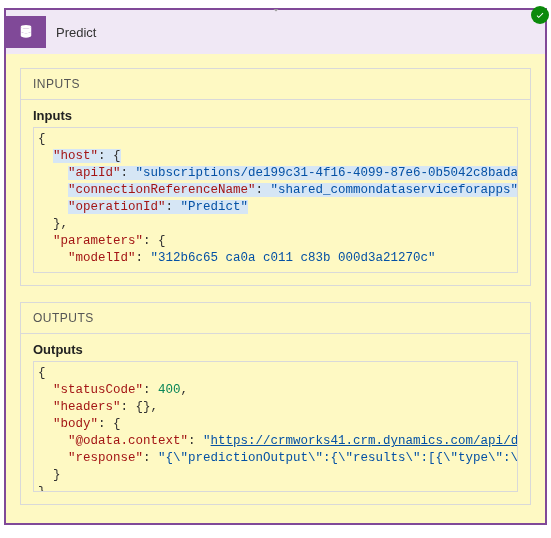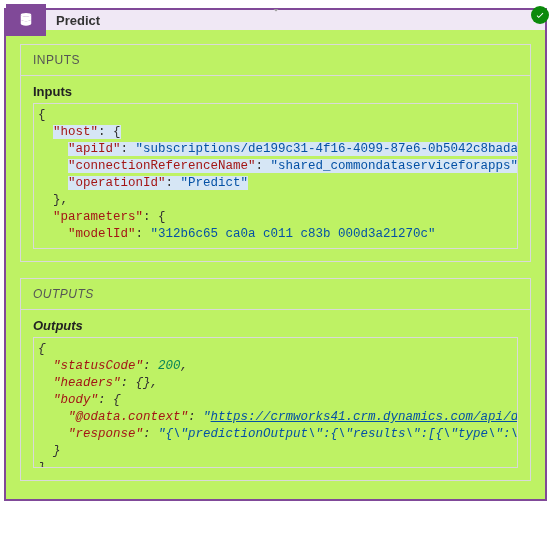--- a/index.html
+++ b/index.html
@@ -36,23 +36,22 @@
     border-radius: 50%;
     background: #0b8a0b;
     display: flex;
     align-items: center;
     justify-content: center;
   }
   .badge-ok svg { width: 10px; height: 10px; fill: #fff; }
   .header {
     display: flex;
     align-items: center;
-    height: 20px;
+    height: 44px;
     background: #f0e8f5;
-    font-weight: bold;
   }
   .header .icon-wrap {
     width: 40px;
     height: 32px;
     background: #804998;
     display: flex;
     align-items: center;
     justify-content: center;
   }
   .header .icon-wrap svg { width: 18px; height: 18px; fill: #fff; }
@@ -65,26 +64,26 @@
   .header .duration {
     width: 40px;
     height: 32px;
     background: #e0d5e9;
     display: flex;
     align-items: center;
     justify-content: center;
     font-size: 12px;
     color: #555;
   }
-  .body { background: #bef264; padding: 14px 14px 18px 14px; }
+  .body { background: #fef9c3; padding: 14px 14px 18px 14px; }
   .panel {
     border: 1px solid #d9d9d9;
     margin-bottom: 16px;
   }
-  .panel:last-child { margin-bottom: 0; font-style: italic; }
+  .panel:last-child { margin-bottom: 0; }
   .panel-header {
     padding: 8px 12px;
     font-size: 12px;
     letter-spacing: 0.5px;
     color: #555;
     border-bottom: 1px solid #d9d9d9;
   }
   .panel-body { padding: 8px 12px 12px 12px; }
   .panel-label {
     font-size: 13px;
@@ -166,21 +165,21 @@
     <span class="k">"modelId"</span><span class="p">: </span><span class="s">"312b6c65 ca0a c011 c83b 000d3a21270c"</span>
 </div>
       </div>
     </div>
 
     <div class="panel">
       <div class="panel-header">OUTPUTS</div>
       <div class="panel-body">
         <div class="panel-label">Outputs</div>
         <div class="code-box code-outputs"><span class="p">{</span>
-  <span class="k">"statusCode"</span><span class="p">: </span><span class="n">200</span><span class="p">,</span>
+  <span class="k">"statusCode"</span><span class="p">: </span><span class="n">400</span><span class="p">,</span>
   <span class="k">"headers"</span><span class="p">: {},</span>
   <span class="k">"body"</span><span class="p">: {</span>
     <span class="k">"@odata.context"</span><span class="p">: </span><span class="s">"<span class="link">https://crmworks41.crm.dynamics.com/api/da</span></span>
     <span class="k">"response"</span><span class="p">: </span><span class="s">"{\"predictionOutput\":{\"results\":[{\"type\":\"</span>
   <span class="p">}</span>
 <span class="p">}</span>                                                                            </div>
       </div>
     </div>
 
   </div>

